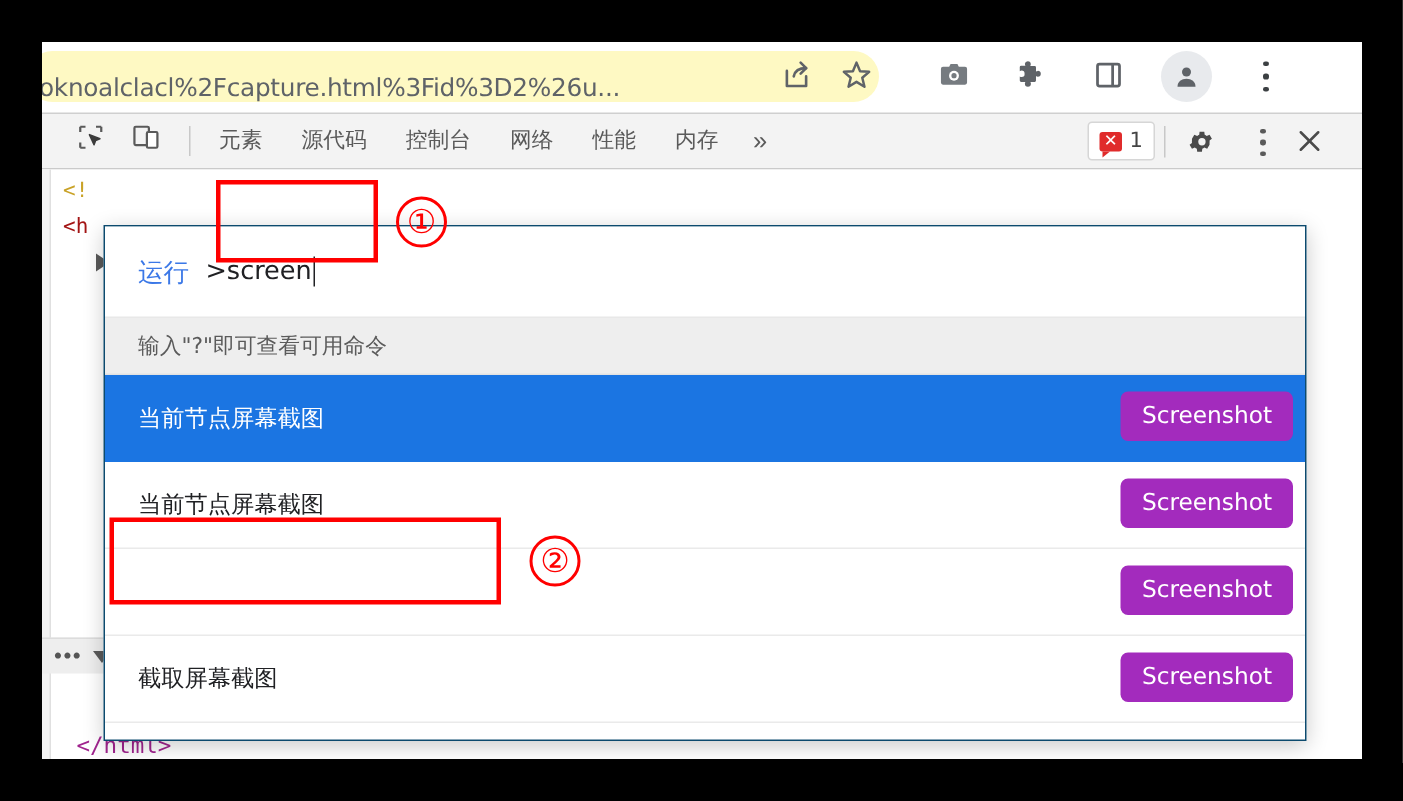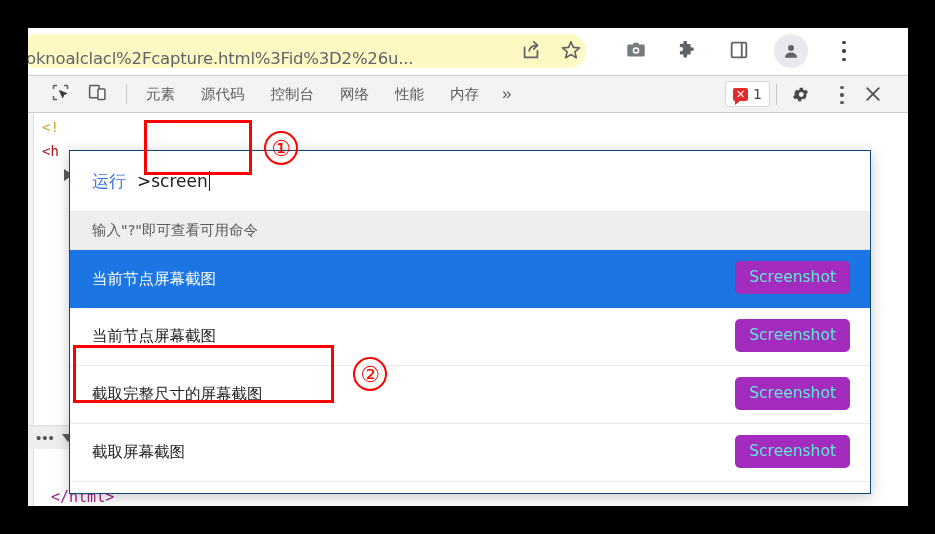--- a/index.html
+++ b/index.html
@@ -185,22 +185,22 @@
     border-bottom: 1px solid #eaeaea;
     background: #ffffff; cursor: pointer;
   }
   .cmd-row.selected { background: #1b75e2; border-bottom: none; }
   .cmd-label {
     margin-left: 22px; font-size: 15.5px; color: #202124;
     font-family: "DejaVu Sans", sans-serif;
   }
   .cmd-row.selected .cmd-label { color: #ffffff; }
   .cmd-tag {
-    position: absolute; right: 20px; top: 11px;
-    background: #a32bbd; color: #5eead4;
+    position: absolute; right: 8px; top: 11px;
+    background: #a32bbd; color: #ffffff;
     border-radius: 5px;
     padding: 7px 14px 8px 14px;
     font-size: 15.5px;
     font-family: "DejaVu Sans", sans-serif;
   }
 
   
   .anno-box {
     position: absolute; border: 3px solid #ff0000; pointer-events: none;
   }
@@ -363,21 +363,20 @@
           <span class="cmd-label">当前节点屏幕截图</span>
           <span class="cmd-tag">Screenshot</span>
         </div>
 
         <div class="cmd-row">
           <span class="cmd-label">当前节点屏幕截图</span>
           <span class="cmd-tag">Screenshot</span>
         </div>
 
         <div class="cmd-row">
-          <span class="cmd-label">截取完整尺寸的屏幕截图</span>
           <span class="cmd-tag">Screenshot</span>
         </div>
 
         <div class="cmd-row">
           <span class="cmd-label">截取屏幕截图</span>
           <span class="cmd-tag">Screenshot</span>
         </div>
       </div>
     </div>
   </div>

